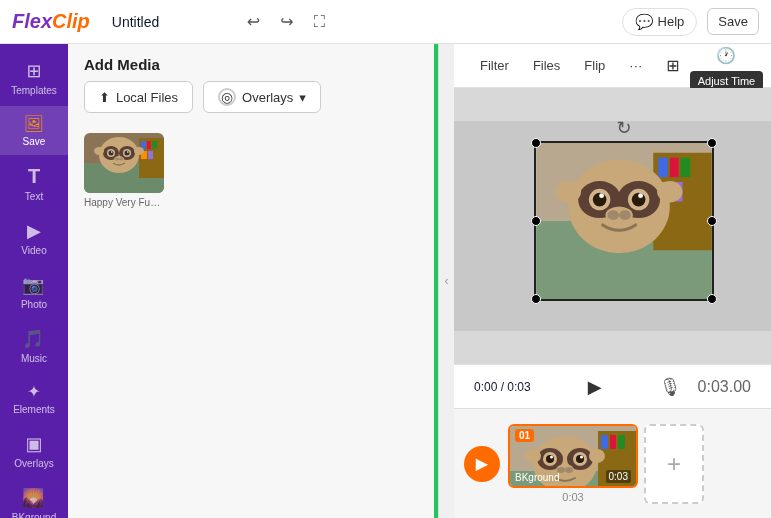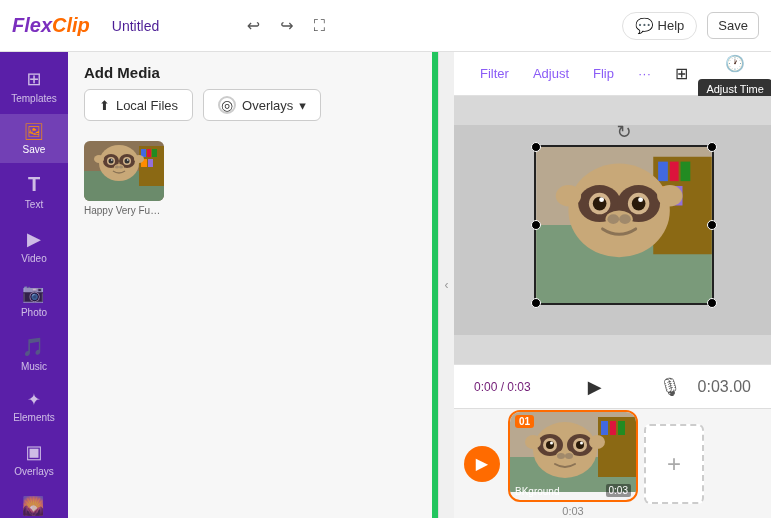--- a/index.html
+++ b/index.html
@@ -1,81 +1,81 @@
 <!DOCTYPE html>
 <html><head>
   <meta charset="utf-8">
   <style>
     * { box-sizing: border-box; margin: 0; padding: 0; }
     body { font-family: -apple-system, BlinkMacSystemFont, 'Segoe UI', sans-serif; width: 771px; height: 518px; overflow: hidden; background: #f0f0f0; display: flex; flex-direction: column; }
 
     
-    .topbar { height: 52px; background: #fff; border-bottom: 1px solid #e0e0e0; display: flex; align-items: center; padding: 0 12px; gap: 10px; flex-shrink: 0; }
+    .topbar { height: 44px; background: #fff; border-bottom: 1px solid #e0e0e0; display: flex; align-items: center; padding: 0 12px; gap: 10px; flex-shrink: 0; }
     .logo { display: flex; align-items: center; gap: 4px; margin-right: 12px; }
-    .title-input { border: none; outline: none; color: #4c1d95; font-size: 14px; width: 120px; }
+    .title-input { border: none; outline: none; color: #0f172a; font-size: 14px; width: 120px; }
     .topbar-spacer { flex: 1; }
     .topbar-btn { background: none; border: 1px solid transparent; border-radius: 6px; padding: 5px 10px; font-size: 13px; cursor: pointer; display: flex; align-items: center; gap: 4px; color: #333; }
     .topbar-icon-btn { background: none; border: none; cursor: pointer; padding: 5px; color: #555; font-size: 16px; border-radius: 4px; }
     .btn-save { border: 1px solid #ccc; border-radius: 6px; }
     .btn-preview { border: 1px solid #ccc; border-radius: 6px; }
     .btn-export { background: #ff6b00; color: #fff; border: none; border-radius: 20px; padding: 6px 18px; font-size: 13px; font-weight: 600; cursor: pointer; display: flex; align-items: center; gap: 6px; }
     .btn-signup { border: 1px solid #7B2FBE; border-radius: 20px; color: #7B2FBE; background: none; padding: 6px 14px; font-size: 13px; font-weight: 600; cursor: pointer; }
     .help-btn { display: flex; align-items: center; gap: 4px; border: 1px solid #e0e0e0; border-radius: 20px; padding: 4px 12px; cursor: pointer; font-size: 13px; color: #333; background: #fff; }
 
     
     .main { display: flex; flex: 1; overflow: hidden; }
 
     
     .sidebar { width: 68px; background: #5a1fa8; display: flex; flex-direction: column; align-items: center; padding: 8px 0; gap: 2px; flex-shrink: 0; }
     .sidebar-item { display: flex; flex-direction: column; align-items: center; gap: 3px; padding: 8px 0; width: 100%; cursor: pointer; color: rgba(255,255,255,0.7); font-size: 10px; }
     .sidebar-item.active { color: #fff; background: rgba(255,255,255,0.15); }
     .sidebar-icon { font-size: 18px; }
     .sidebar-label { font-size: 10px; }
 
     
-    .left-panel { width: 370px; background: #f7f7f7; border-right: 6px solid #22c55e; display: flex; flex-direction: column; flex-shrink: 0; overflow: hidden; }
+    .left-panel { width: 370px; background: #f7f7f7; border-right: 4px solid #22c55e; display: flex; flex-direction: column; flex-shrink: 0; overflow: hidden; }
     .panel-header { padding: 12px 16px 8px; display: flex; align-items: center; justify-content: space-between; }
     .panel-title { font-size: 15px; font-weight: 600; color: #222; }
     .cloud-sync-btn { display: flex; align-items: center; gap: 5px; font-size: 12px; color: #ff9500; cursor: pointer; border: none; background: none; }
     .cloud-diamond { width: 14px; height: 14px; background: #ff9500; transform: rotate(45deg); border-radius: 2px; flex-shrink: 0; }
     .panel-actions { display: flex; gap: 10px; padding: 0 16px 12px; }
     .panel-action-btn { display: flex; align-items: center; gap: 6px; border: 1px solid #ccc; border-radius: 6px; padding: 6px 14px; font-size: 13px; cursor: pointer; background: #fff; color: #333; }
     .media-grid { padding: 8px 16px; display: flex; flex-wrap: wrap; gap: 10px; overflow-y: auto; flex: 1; }
     .media-thumb { display: flex; flex-direction: column; align-items: center; gap: 4px; cursor: pointer; }
     .media-img { width: 80px; height: 60px; border-radius: 6px; overflow: hidden; background: #ddd; display: flex; align-items: center; justify-content: center; }
     .media-label { font-size: 10px; color: #666; text-align: center; max-width: 80px; white-space: nowrap; overflow: hidden; text-overflow: ellipsis; }
 
     
     .collapse-handle { width: 16px; background: #f0f0f0; border-left: 1px solid #ddd; display: flex; align-items: center; justify-content: center; cursor: pointer; color: #999; font-size: 12px; flex-shrink: 0; }
 
     
     .right-panel { flex: 1; background: #e8e8e8; display: flex; flex-direction: column; overflow: hidden; }
     .right-toolbar { height: 44px; background: #fff; border-bottom: 1px solid #e0e0e0; display: flex; align-items: center; padding: 0 16px; gap: 4px; }
-    .toolbar-btn { background: none; border: none; padding: 6px 10px; font-size: 13px; cursor: pointer; color: #8b5cf6; border-radius: 4px; }
+    .toolbar-btn { background: none; border: none; padding: 6px 10px; font-size: 13px; cursor: pointer; color: #404040; border-radius: 4px; }
     .toolbar-spacer { flex: 1; }
     .toolbar-icon-btn { background: none; border: none; padding: 6px; cursor: pointer; color: #333; font-size: 16px; border-radius: 4px; }
     .adjust-time-tooltip { background: #333; color: #fff; font-size: 11px; padding: 4px 8px; border-radius: 4px; white-space: nowrap; position: relative; }
     .adjust-time-tooltip::after { content: ''; position: absolute; bottom: -5px; left: 50%; transform: translateX(-50%); border: 5px solid transparent; border-top-color: #333; border-bottom: none; }
 
     
     .canvas-area { flex: 1; display: flex; align-items: center; justify-content: center; background: #d8d8d8; position: relative; overflow: hidden; }
 
     
     .playback-bar { height: 44px; background: #fff; border-top: 1px solid #e0e0e0; display: flex; align-items: center; padding: 0 20px; gap: 16px; }
-    .time-label { font-size: 12px; color: #701a75; }
+    .time-label { font-size: 12px; color: #0f172a; }
     .play-btn { background: none; border: none; cursor: pointer; font-size: 18px; color: #333; }
     .playback-spacer { flex: 1; }
     .mic-btn { background: none; border: none; cursor: pointer; font-size: 18px; color: #555; }
     .end-time { font-size: 16px; color: #666; }
 
     
     .timeline { height: 110px; background: #f5f5f5; border-top: 1px solid #ddd; display: flex; align-items: center; padding: 0 10px; gap: 8px; flex-shrink: 0; }
     .timeline-play { width: 36px; height: 36px; background: #ff6b00; border-radius: 50%; border: none; cursor: pointer; display: flex; align-items: center; justify-content: center; color: #fff; font-size: 16px; flex-shrink: 0; }
     .timeline-tracks { display: flex; gap: 6px; align-items: center; flex: 1; }
-    .timeline-clip { width: 130px; height: 92px; border: 2px solid #ff6b00; border-radius: 12px; overflow: hidden; position: relative; cursor: pointer; flex-shrink: 0; }
+    .timeline-clip { width: 130px; height: 64px; border: 2px solid #ff6b00; border-radius: 6px; overflow: hidden; position: relative; cursor: pointer; flex-shrink: 0; }
     .timeline-clip-num { position: absolute; top: 3px; left: 5px; background: #ff6b00; color: #fff; font-size: 10px; font-weight: 700; border-radius: 3px; padding: 1px 4px; }
     .add-clip-btn { width: 60px; height: 80px; border: 2px dashed #ccc; border-radius: 6px; display: flex; align-items: center; justify-content: center; cursor: pointer; background: #fff; color: #aaa; font-size: 24px; flex-shrink: 0; }
     .timeline-clip-wrapper { display: flex; flex-direction: column; align-items: center; }
     .timeline-duration-label { font-size: 11px; color: #888; margin-top: 3px; }
   </style>
 </head>
 <body>
 
 <div class="topbar">
   <div class="logo">
@@ -192,21 +192,21 @@
       </div>
     </div>
   </div>
 
   <div class="collapse-handle">‹</div>
 
   <div class="right-panel">
 
     <div class="right-toolbar">
       <button class="toolbar-btn">Filter</button>
-      <button class="toolbar-btn">Adjust</button>
+      <button class="toolbar-btn">Files</button>
       <button class="toolbar-btn">Flip</button>
       <button class="toolbar-btn">···</button>
       <div class="toolbar-spacer"></div>
 
       <button class="toolbar-icon-btn">⊞</button>
 
       <div style="position:relative; display:inline-flex; flex-direction:column; align-items:center;">
         <button class="toolbar-icon-btn">🕐</button>
         <div class="adjust-time-tooltip">
           <span>Adjust Time</span>

